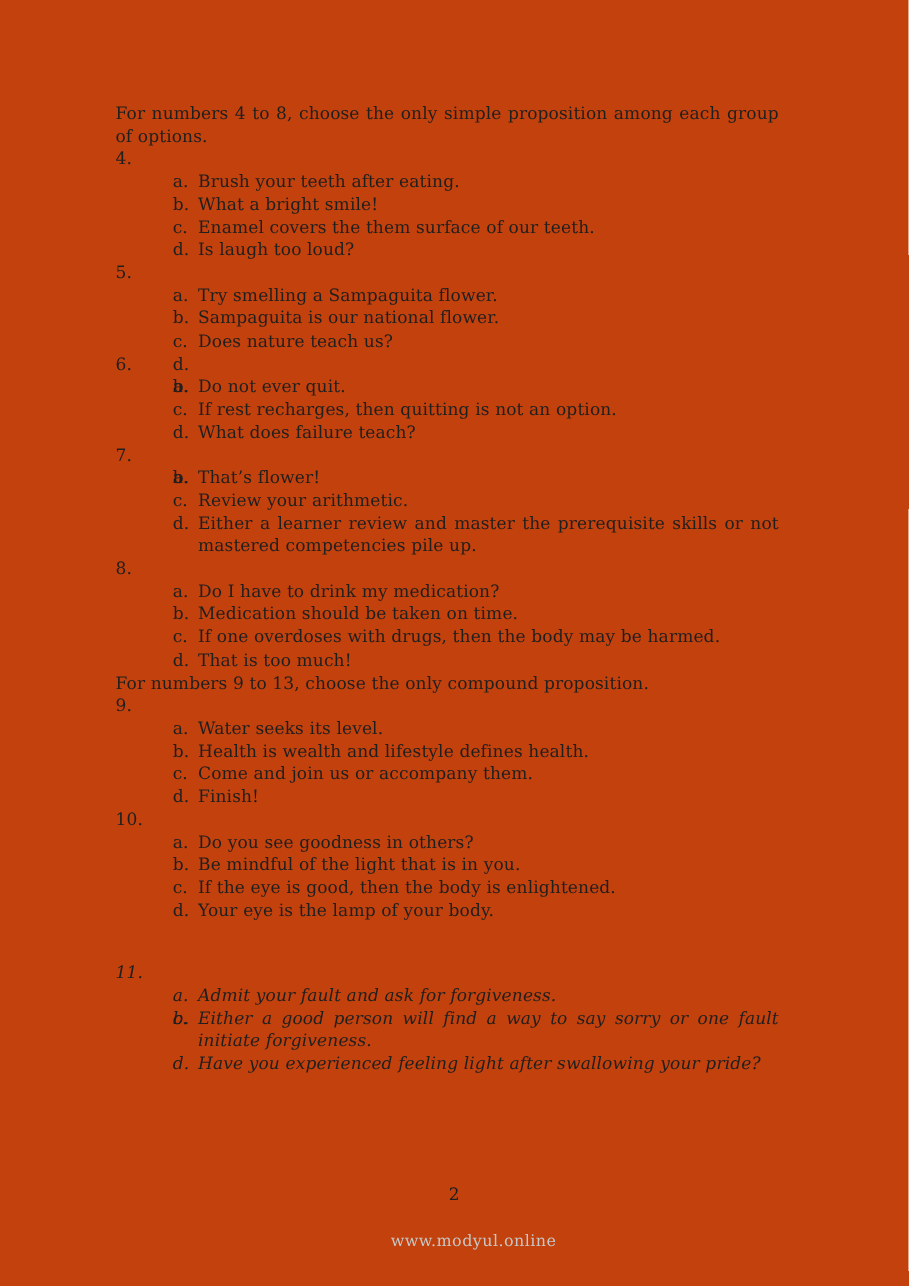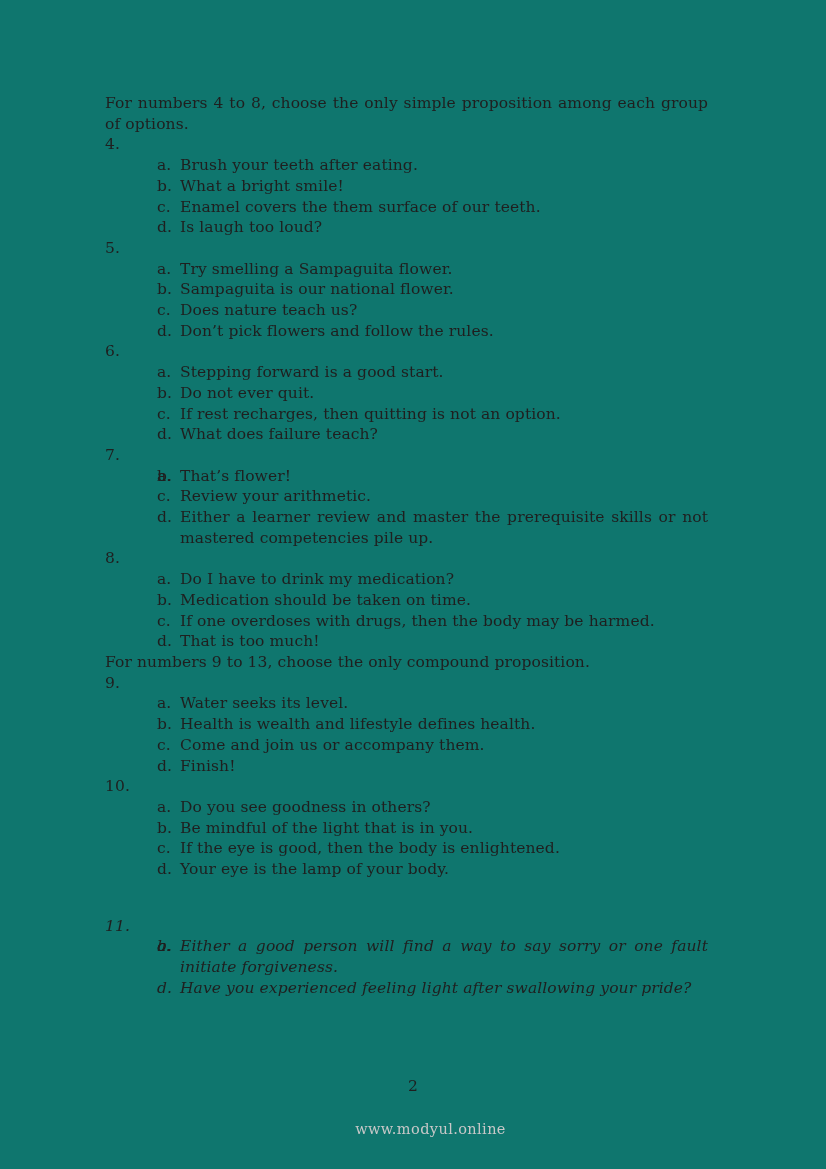--- a/index.html
+++ b/index.html
@@ -7,21 +7,21 @@
   body {
     width: 826px;
     height: 1169px;
     font-family: "DejaVu Serif", "Liberation Serif", serif;
     color: #1f1f1f;
   }
   .page {
     position: relative;
     width: 826px;
     height: 1169px;
-    background: #0f766e;
+    background: #c2410c;
     overflow: hidden;
   }
   .content {
     position: absolute;
     left: 105px;
     top: 93px;
     width: 603px;
     font-size: 15.5px;
     line-height: 20.7px;
     letter-spacing: 0.1px;
@@ -81,25 +81,25 @@
           <div class="option"><span class="opt-label">a.</span><span class="opt-text">Brush your teeth after eating.</span></div>
           <div class="option"><span class="opt-label">b.</span><span class="opt-text">What a bright smile!</span></div>
           <div class="option"><span class="opt-label">c.</span><span class="opt-text">Enamel covers the them surface of our teeth.</span></div>
           <div class="option"><span class="opt-label">d.</span><span class="opt-text">Is laugh too loud?</span></div>
         </div>
         <div class="question">
           <div class="q-number">5.</div>
           <div class="option"><span class="opt-label">a.</span><span class="opt-text">Try smelling a Sampaguita flower.</span></div>
           <div class="option"><span class="opt-label">b.</span><span class="opt-text">Sampaguita is our national flower.</span></div>
           <div class="option"><span class="opt-label">c.</span><span class="opt-text">Does nature teach us?</span></div>
-          <div class="option"><span class="opt-label">d.</span><span class="opt-text">Don’t pick flowers and follow the rules.</span></div>
+          <div class="option"><span class="opt-label">d.</span></div>
         </div>
         <div class="question">
           <div class="q-number">6.</div>
-          <div class="option"><span class="opt-label">a.</span><span class="opt-text">Stepping forward is a good start.</span></div>
+          <div class="option"><span class="opt-label">a.</span></div>
           <div class="option"><span class="opt-label">b.</span><span class="opt-text">Do not ever quit.</span></div>
           <div class="option"><span class="opt-label">c.</span><span class="opt-text">If rest recharges, then quitting is not an option.</span></div>
           <div class="option"><span class="opt-label">d.</span><span class="opt-text">What does failure teach?</span></div>
         </div>
         <div class="question">
           <div class="q-number">7.</div>
           <div class="option"><span class="opt-label">a.</span></div>
           <div class="option"><span class="opt-label">b.</span><span class="opt-text">That’s flower!</span></div>
           <div class="option"><span class="opt-label">c.</span><span class="opt-text">Review your arithmetic.</span></div>
           <div class="option"><span class="opt-label">d.</span><span class="opt-text">Either a learner review and master the prerequisite skills or not mastered competencies pile up.</span></div>
@@ -123,21 +123,21 @@
         </div>
         <div class="question">
           <div class="q-number">10.</div>
           <div class="option"><span class="opt-label">a.</span><span class="opt-text">Do you see goodness in others?</span></div>
           <div class="option"><span class="opt-label">b.</span><span class="opt-text">Be mindful of the light that is in you.</span></div>
           <div class="option"><span class="opt-label">c.</span><span class="opt-text">If the eye is good, then the body is enlightened.</span></div>
           <div class="option"><span class="opt-label">d.</span><span class="opt-text">Your eye is the lamp of your body.</span></div>
         </div>
         <div class="question gap-before">
           <div class="q-number">11.</div>
-          <div class="option"><span class="opt-label">a.</span></div>
+          <div class="option"><span class="opt-label">a.</span><span class="opt-text">Admit your fault and ask for forgiveness.</span></div>
           <div class="option"><span class="opt-label">b.</span></div>
           <div class="option"><span class="opt-label">c.</span><span class="opt-text">Either a good person will find a way to say sorry or one fault initiate forgiveness.</span></div>
           <div class="option"><span class="opt-label">d.</span><span class="opt-text">Have you experienced feeling light after swallowing your pride?</span></div>
         </div>
       </div>
     </div>
   <div class="page-number">2</div>
   <div class="watermark">www.modyul.online</div>
 </div>
 

